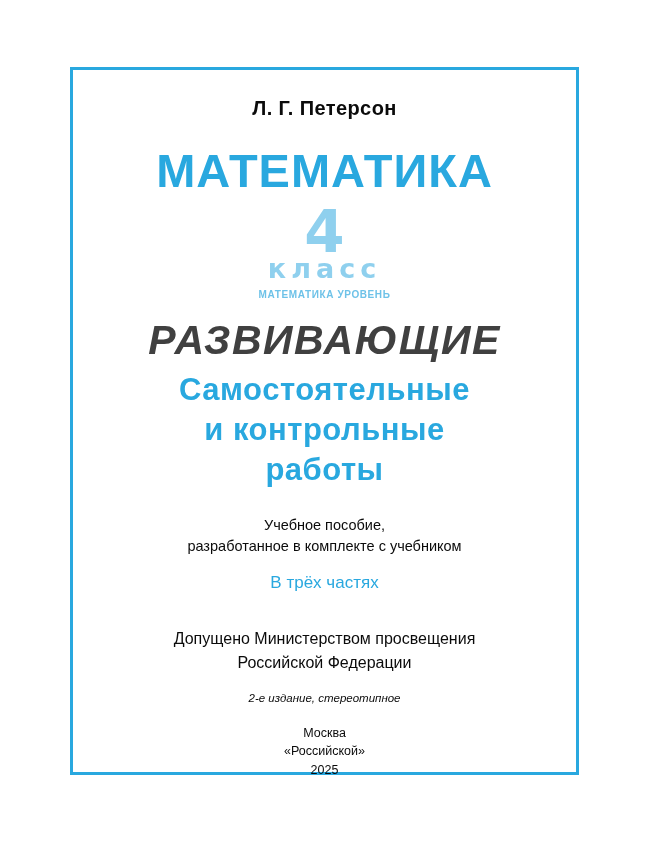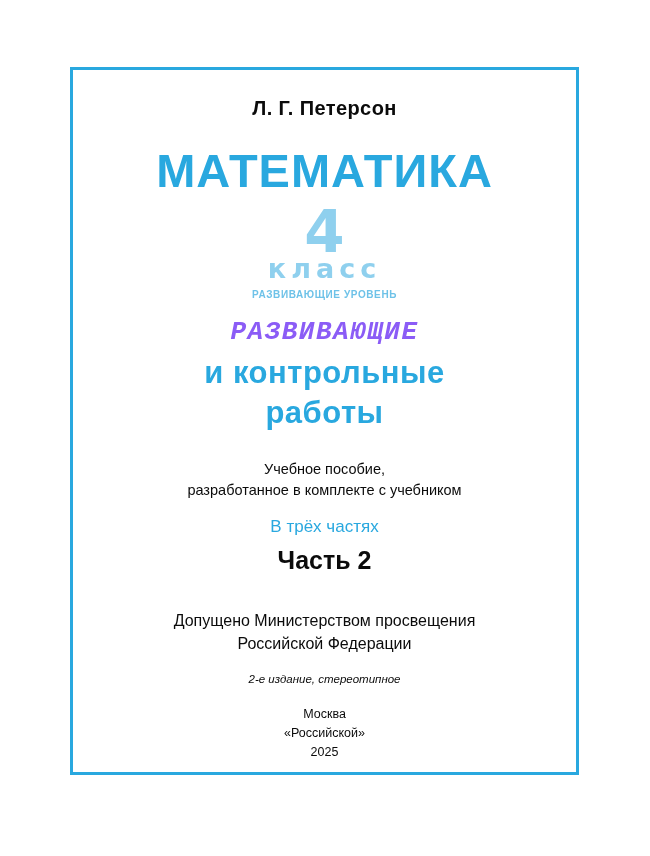--- a/index.html
+++ b/index.html
@@ -76,26 +76,26 @@
   }
   .level {
     margin-top: 5px;
     font-size: 10px;
     font-weight: bold;
     letter-spacing: 0.6px;
     color: #6ec2e8;
   }
   .dev-word {
     margin-top: 17px;
-    font-size: 26px;
+    font-size: 41px;
     font-weight: bold;
     font-style: italic;
     letter-spacing: 1.5px;
-    color: #8b5cf6;
-    font-family: Liberation Mono, monospace;
+    color: #404040;
+    font-family: Liberation Sans, sans-serif;
   }
   .subtitle-line {
     font-size: 31px;
     font-weight: bold;
     letter-spacing: 0.5px;
     color: #29a8df;
     line-height: 1.28;
   }
   .subtitle-block {
     margin-top: 6px;
@@ -146,36 +146,36 @@
   <div class="frame"></div>
 
   <div class="content">
 
     <div class="author">Л. Г. Петерсон</div>
 
     <div class="title-main">МАТЕМАТИКА</div>
 
     <div class="grade-number">4</div>
     <div class="grade-word">класс</div>
-    <div class="level">РАЗВИВАЮЩИЕ УРОВЕНЬ</div>
+    <div class="level">МАТЕМАТИКА УРОВЕНЬ</div>
 
     <div class="dev-word">РАЗВИВАЮЩИЕ</div>
 
     <div class="subtitle-block">
+      <div class="subtitle-line">Самостоятельные</div>
       <div class="subtitle-line">и контрольные</div>
       <div class="subtitle-line">работы</div>
     </div>
 
     <div class="note">
       <div>Учебное пособие,</div>
       <div>разработанное в комплекте с учебником</div>
     </div>
 
     <div class="parts">В трёх частях</div>
-    <div class="part-number">Часть 2</div>
 
     <div class="ministry">
       <div>Допущено Министерством просвещения</div>
       <div>Российской Федерации</div>
     </div>
 
     <div class="edition">2-е издание,  стереотипное</div>
 
     <div class="imprint">
       <div>Москва</div>

